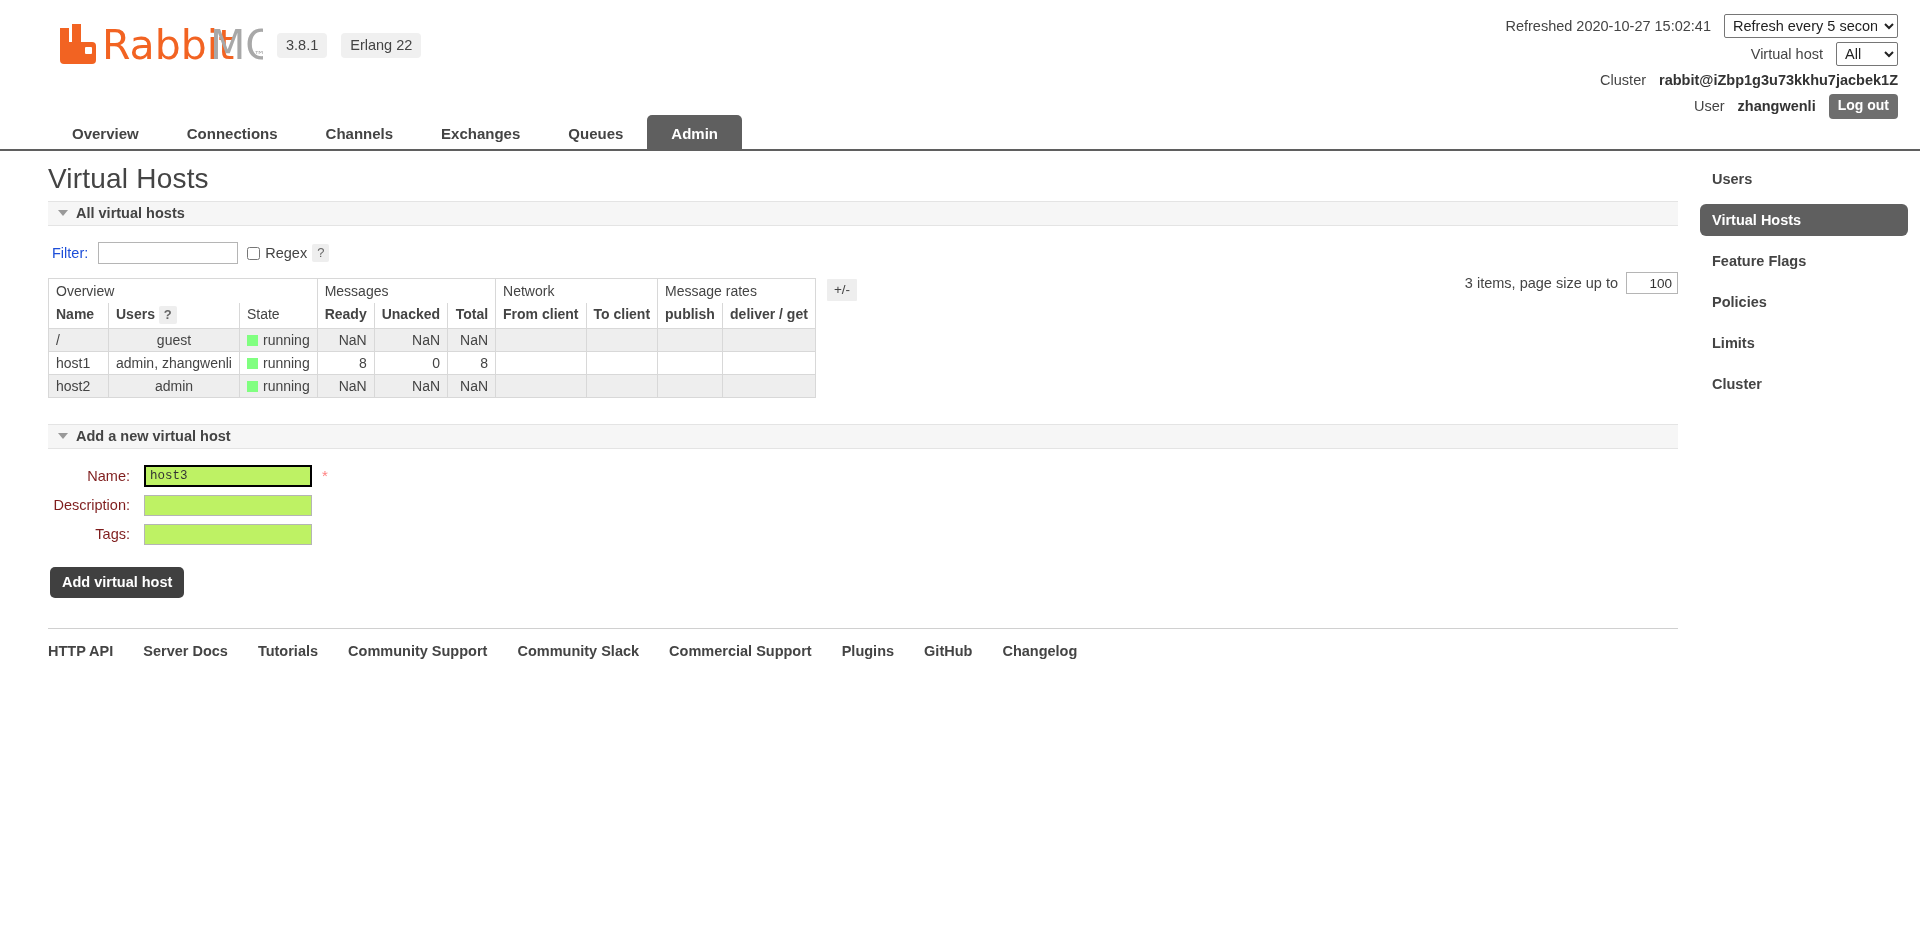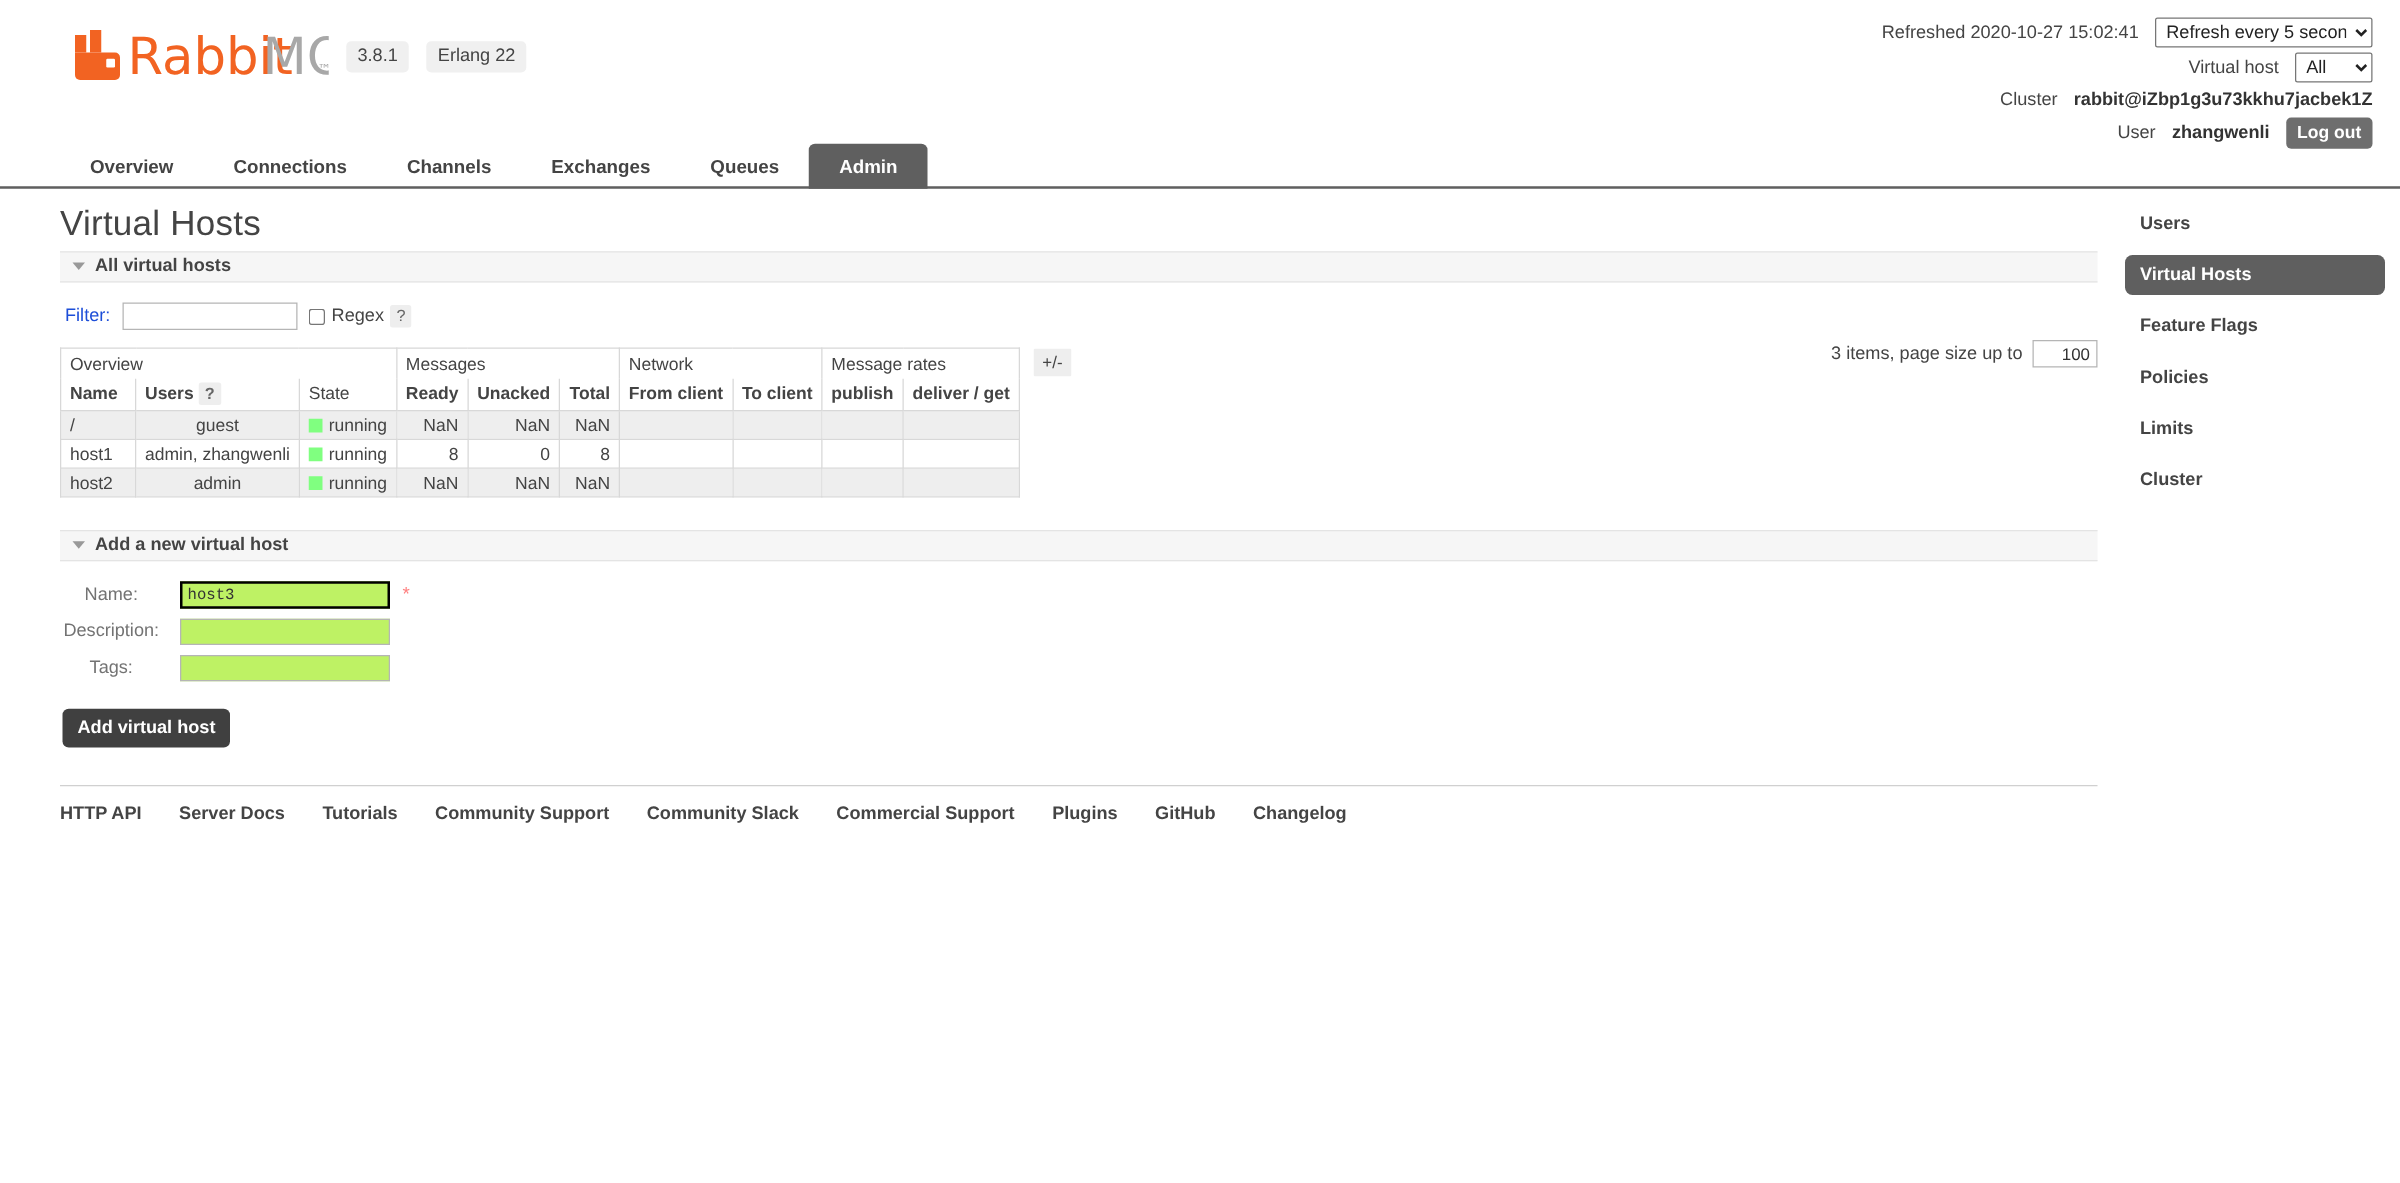--- a/index.html
+++ b/index.html
@@ -295,24 +295,24 @@
   
   #add-section { margin-top: 26px; }
   #add-form { margin-top: 16px; }
   .form-row {
     display: flex;
     align-items: center;
     margin-bottom: 8px;
   }
   .form-label {
     width: 96px;
-    text-align: center;
+    text-align: right;
     padding-right: 14px;
     font-size: 14.5px;
-    color: #737373;
+    color: #7f1d1d;
   }
   .form-input {
     width: 168px;
     height: 21px;
     border: 1px solid #b5b5b5;
     background: #bef264;
     font-family: "Liberation Sans", sans-serif;
     font-size: 13.5px;
     padding: 1px 4px;
     color: #333;

